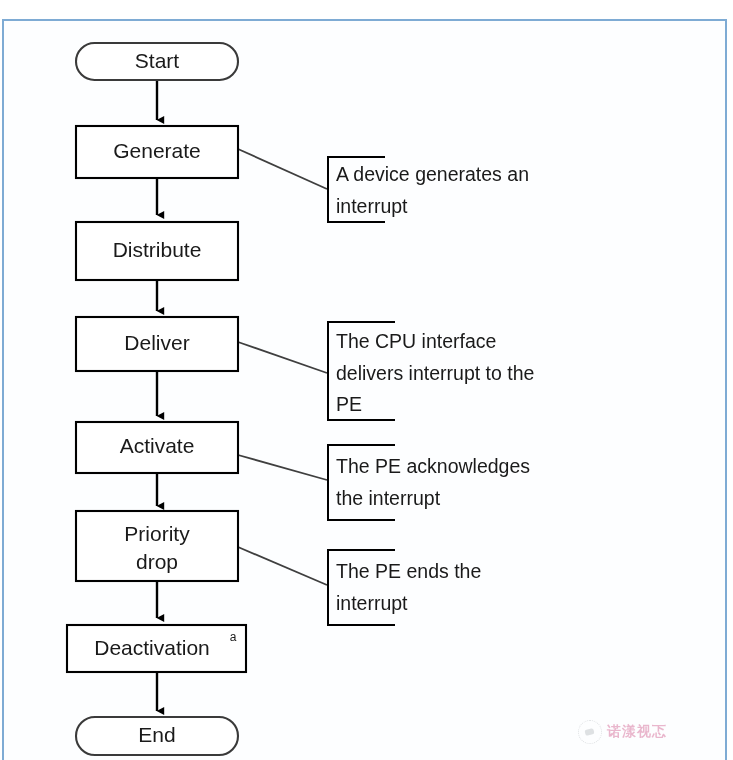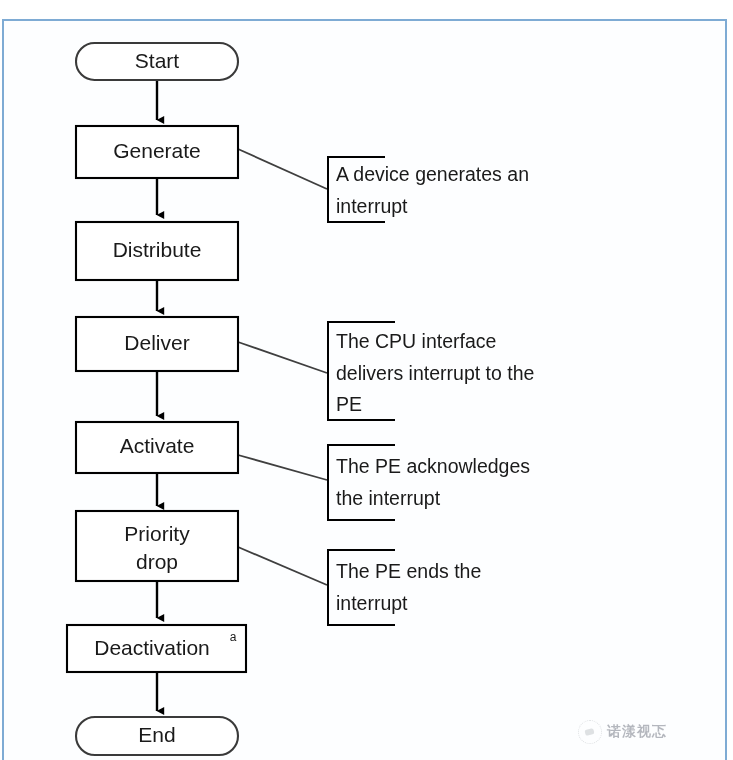--- a/index.html
+++ b/index.html
@@ -105,21 +105,21 @@
     top: 8px;
     width: 9px;
     height: 6px;
     background: #9aa0a6;
     border-radius: 2px;
     transform: rotate(-14deg);
   }
   #watermark .wm-label {
     font-family: "DejaVu Sans", sans-serif;
     font-size: 14px;
-    color: #0f172a;
+    color: #be185d;
     letter-spacing: 1px;
     white-space: nowrap;
     font-weight: bold;
   }
 </style>
 </head>
 <body>
 
 <div id="frame">
   <div id="border-box"></div>

